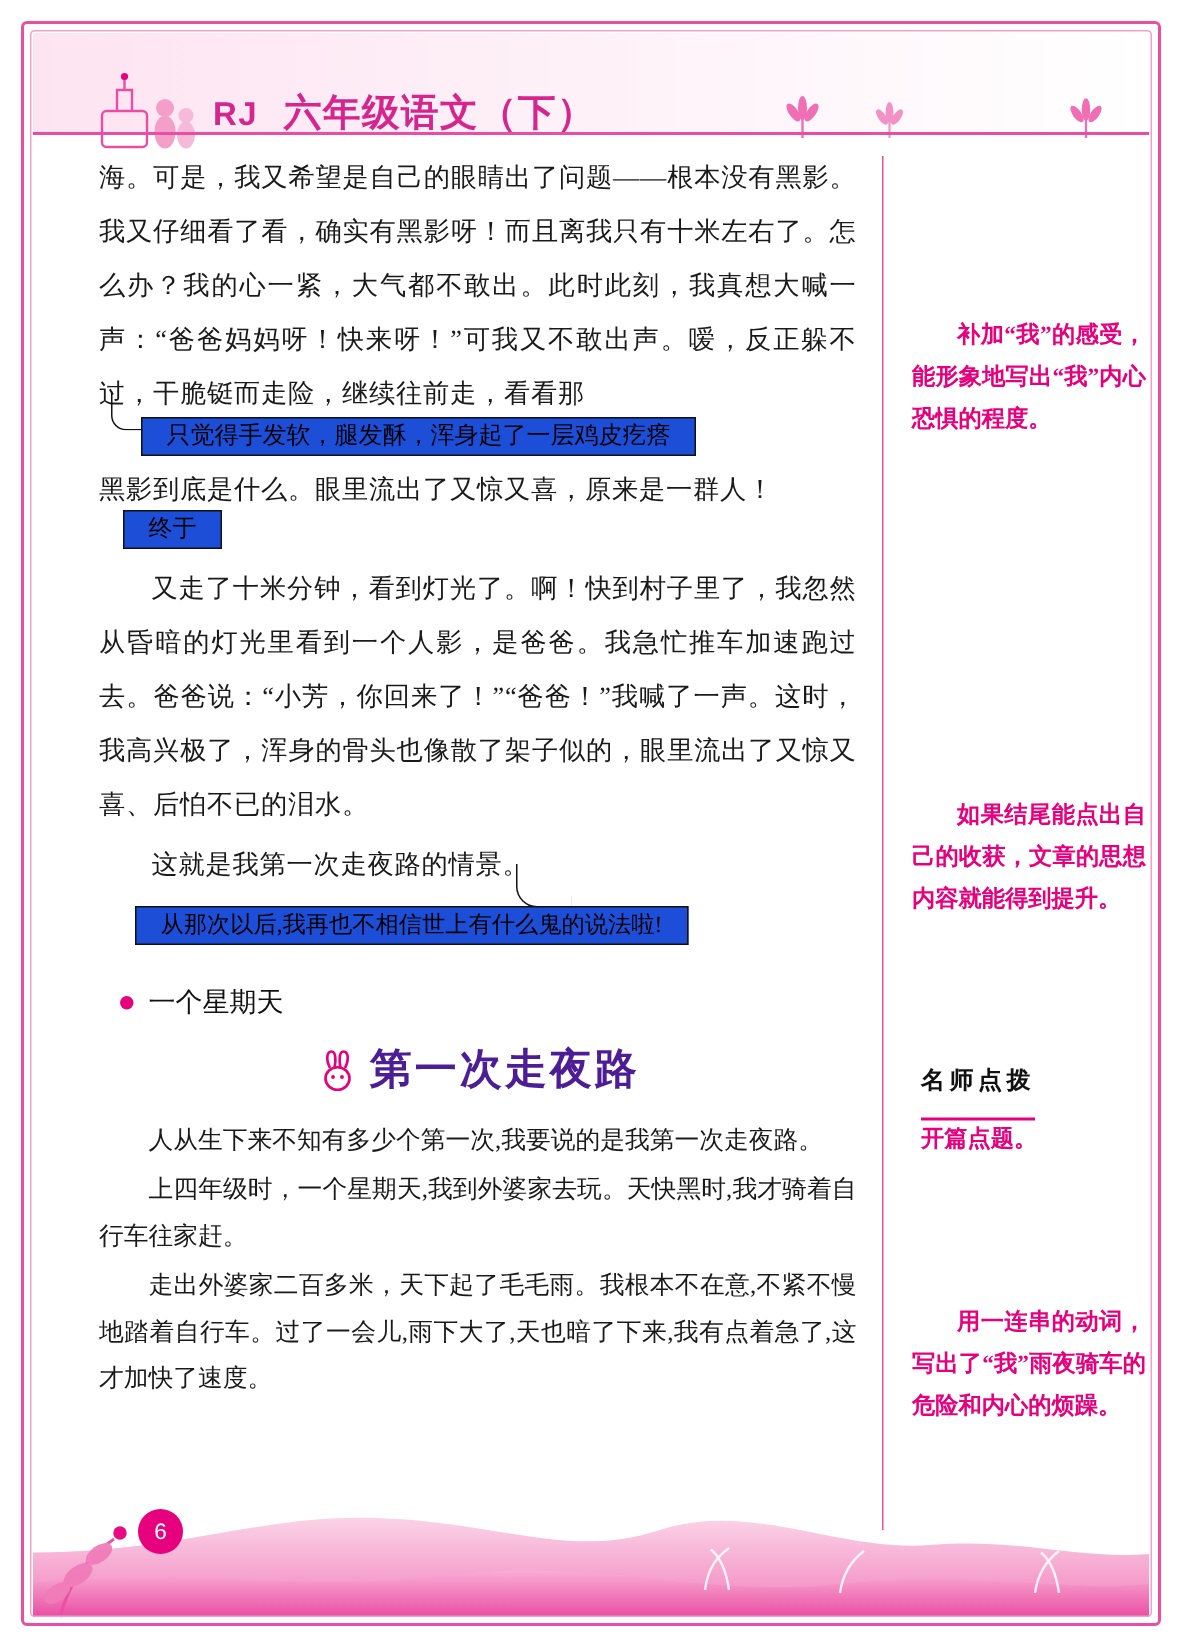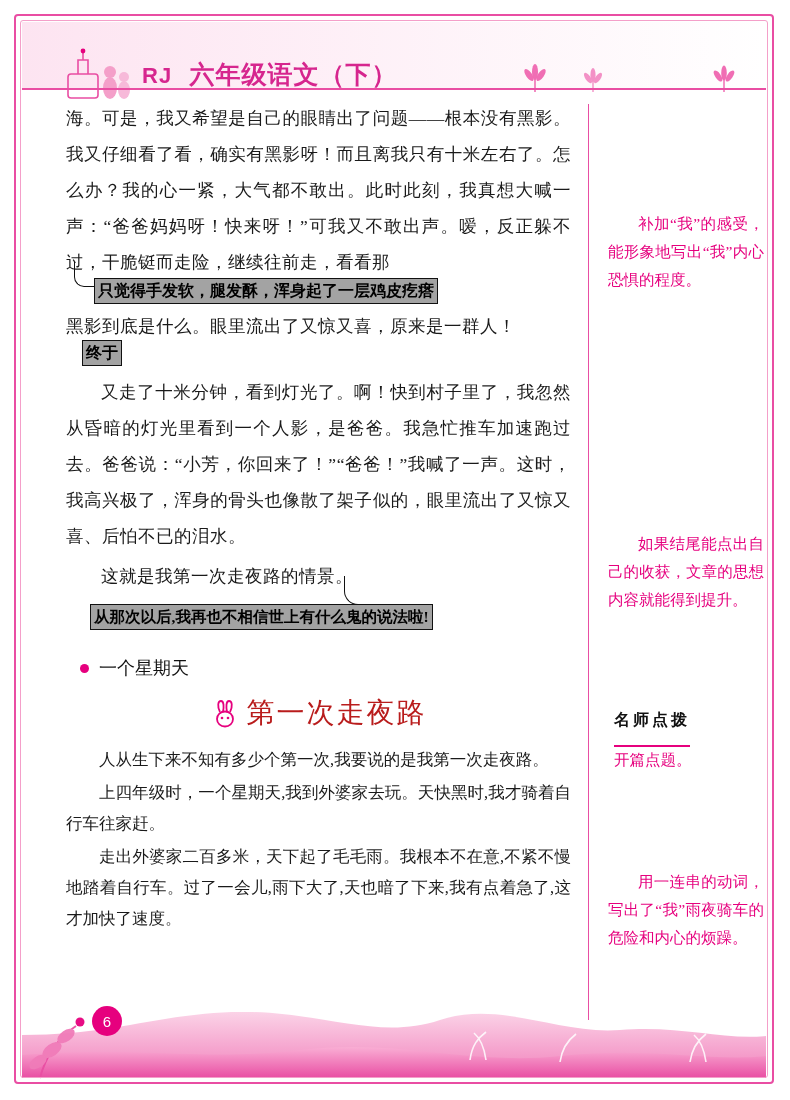--- a/index.html
+++ b/index.html
@@ -104,26 +104,25 @@
     color: #1a1a1a;
     text-align: justify;
     letter-spacing: 0.5px;
     margin: 0;
   }
   .para.indent { text-indent: 35px; }
 
   .boxed {
     display: inline-block;
     border: 1px solid #111;
-    padding: 0px 3px;
+    padding: 0px 16px;
     font-size: 16px;
     line-height: 24px;
-    background: #a3a3a3;
+    background: #1d4ed8;
     white-space: nowrap;
-    font-weight: bold;
   }
   .insert-line {
     position: relative;
     height: 30px;
     margin-top: -2px;
   }
   .insert-line .boxed {
     position: absolute;
     left: 28px;
     top: 0px;
@@ -193,22 +192,22 @@
   .essay-title-row {
     display: flex;
     align-items: center;
     justify-content: center;
     gap: 8px;
     margin-top: 14px;
     margin-bottom: 12px;
   }
   .essay-title {
     font-size: 28px;
-    color: #b91c1c;
-    font-weight: normal;
+    color: #4c1d95;
+    font-weight: bold;
     font-family: "Liberation Serif", "DejaVu Serif", serif;
     letter-spacing: 2px;
   }
   .rabbit-icon { width: 28px; height: 30px; }
 
   .body2 {
     font-size: 16.5px;
     line-height: 31px;
     color: #1a1a1a;
     text-align: justify;
@@ -218,20 +217,21 @@
 
   
   .side-note {
     position: absolute;
     width: 156px;
     color: #e6007e;
     font-size: 15.5px;
     line-height: 28px;
     text-align: justify;
     font-family: "Liberation Serif", "DejaVu Serif", serif;
+    font-weight: bold;
   }
   .side-note.i { text-indent: 30px; }
   .teacher-box {
     position: absolute;
     width: 112px;
     left: 6px;
   }
   .teacher-label {
     font-size: 16px;
     color: #111;

